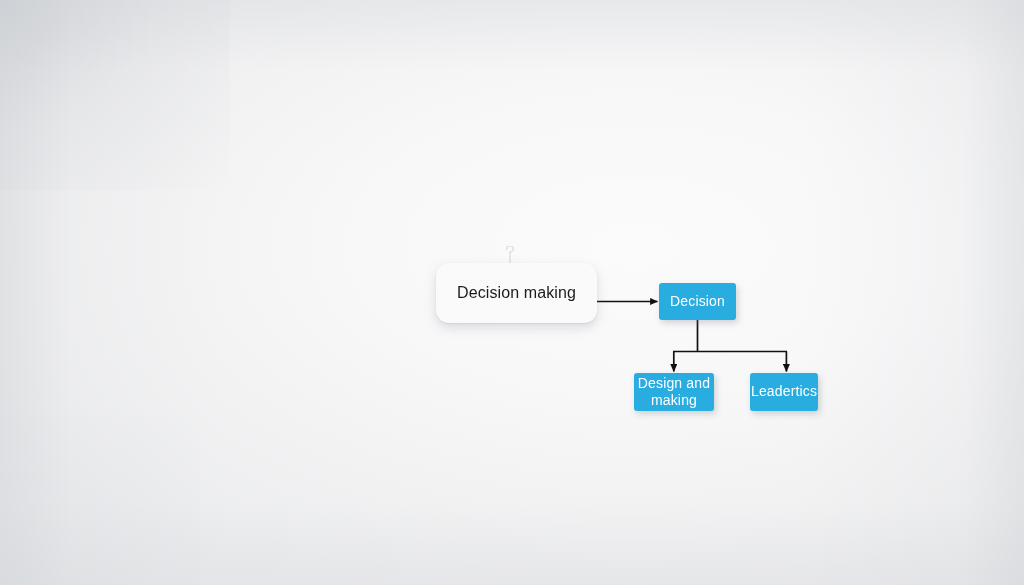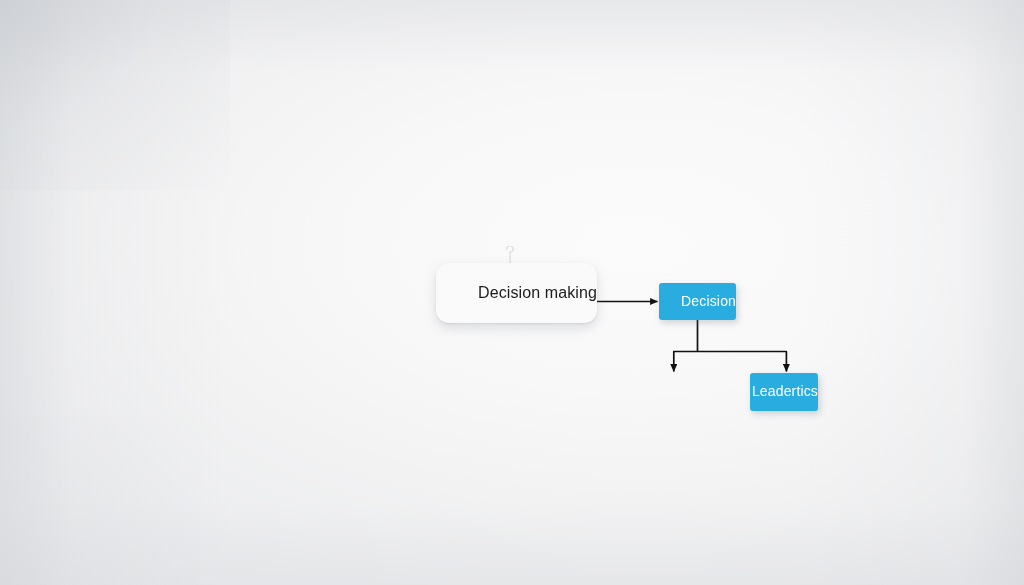--- a/index.html
+++ b/index.html
@@ -55,21 +55,21 @@
     height: 585px;
     overflow: visible;
   }
 
   
   .node {
     position: absolute;
     box-sizing: border-box;
     display: flex;
     align-items: center;
-    justify-content: flex-end;
+    justify-content: center;
     text-align: center;
   }
 
   #node-root {
     left: 436px;
     top: 263px;
     width: 161px;
     height: 60px;
     background: #fafafa;
     border-radius: 13px;
@@ -154,18 +154,24 @@
   </svg>
 
   <div class="node" id="node-root">
     <span class="node-label">Decision making</span>
   </div>
 
   <div class="node node-blue" id="node-decision">
     <span class="node-label">Decision</span>
   </div>
 
+  <div class="node node-blue" id="node-child-left">
+    <span class="node-label">
+      <span>Design and</span><br>
+      <span>making</span>
+    </span>
+  </div>
 
   <div class="node node-blue" id="node-child-right">
     <span class="node-label">Leadertics</span>
   </div>
 
 </div>
 
 </body></html>

